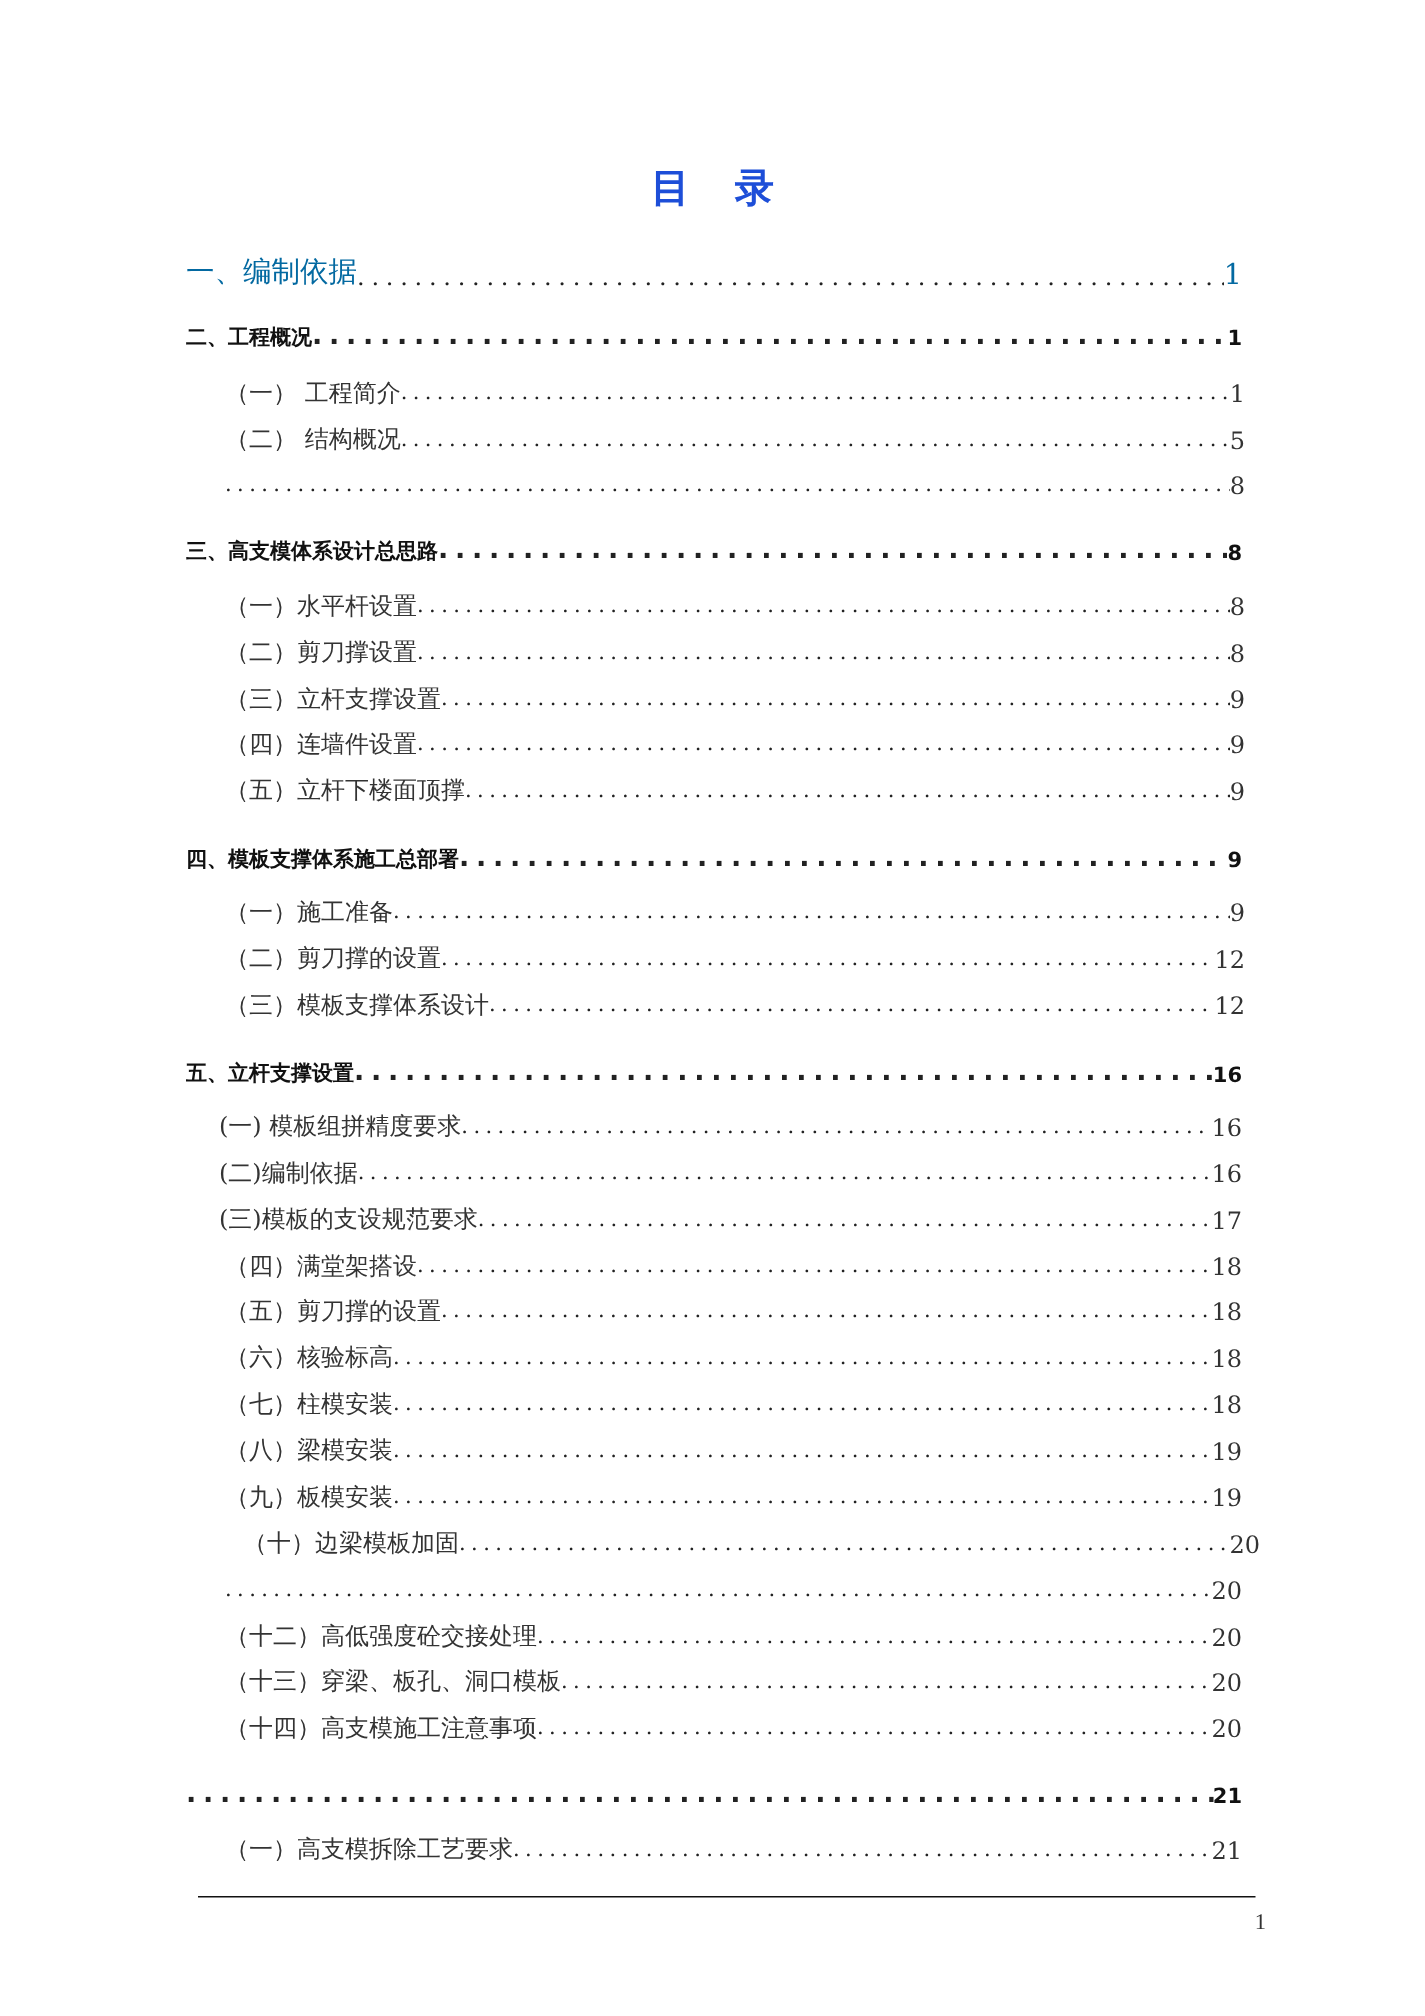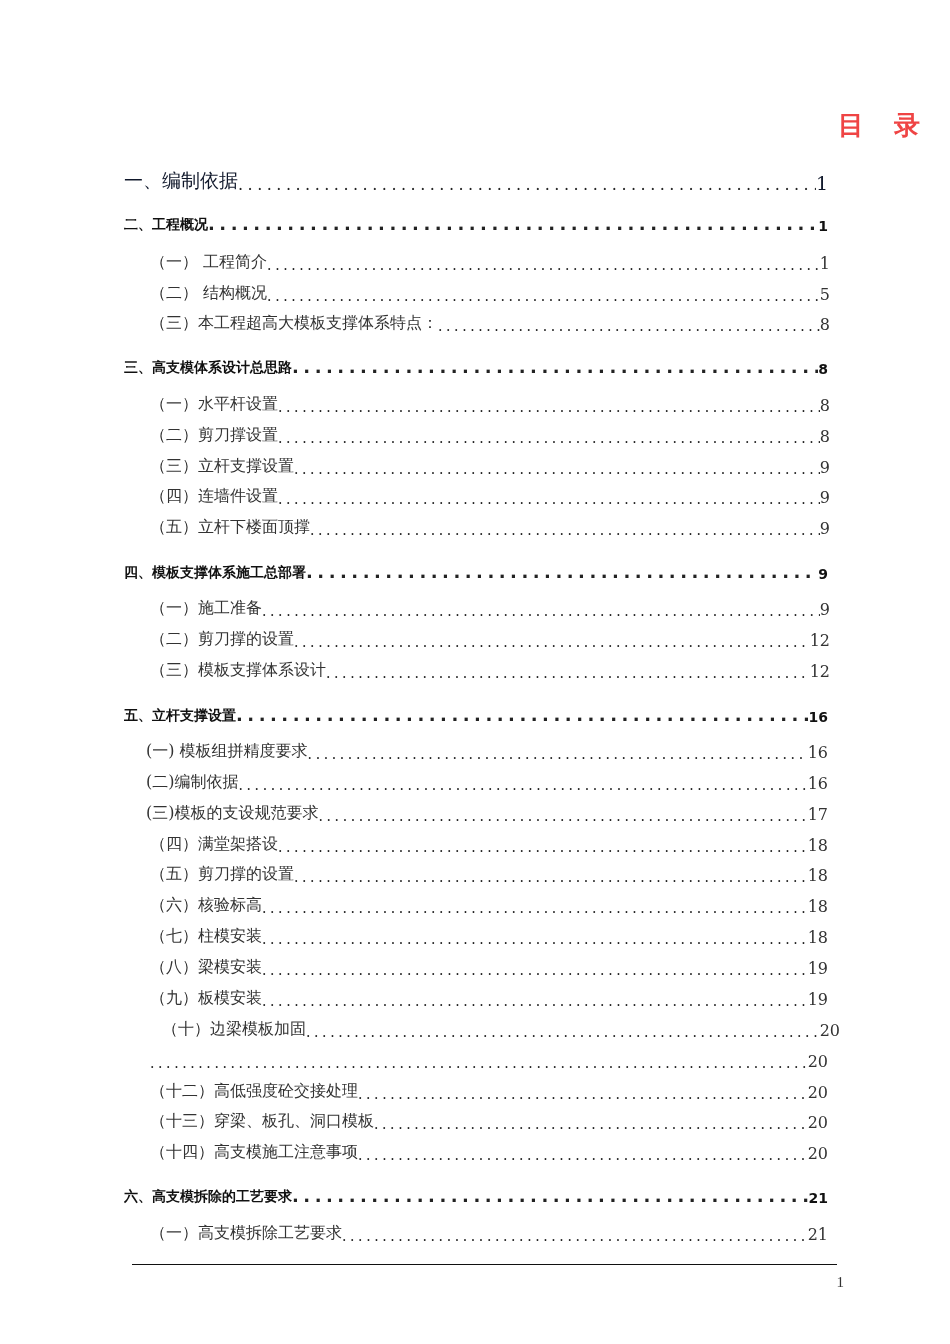--- a/index.html
+++ b/index.html
@@ -1,34 +1,34 @@
 <!DOCTYPE html>
 <html><head>
 <meta charset="utf-8">
 <style>
   html, body { margin: 0; padding: 0; background: #ffffff; }
   body { width: 950px; height: 1344px; position: relative; overflow: hidden;
          font-family: "DejaVu Serif", "Liberation Serif", serif; color: #111; }
   .page { position: absolute; left: 0; top: 0; width: 950px; height: 1344px; background: #fff; }
-  .title { position: absolute; top: 108px; left: 0; width: 950px; text-align: right;
+  .title { position: absolute; top: 108px; left: 0; width: 950px; text-align: center;
            font-family: "DejaVu Sans", "Liberation Sans", sans-serif; font-weight: bold;
-           font-size: 26px; letter-spacing: 30px; padding-left: 30px; box-sizing: border-box; color: #ef4444; }
+           font-size: 26px; letter-spacing: 30px; padding-left: 30px; box-sizing: border-box; color: #1d4ed8; }
   .toc-row { position: absolute; display: flex; align-items: flex-end; white-space: nowrap; overflow: hidden; }
   .toc-row .label { flex: 0 0 auto; }
   .toc-row .leader { flex: 1 1 auto; overflow: hidden; white-space: nowrap; letter-spacing: 3.2px; color: #222; }
   .toc-row .leader::before { content: "................................................................................................................................................................"; }
   .toc-row .page-num { flex: 0 0 auto; text-align: right; }
   .lvl1 { left: 124px; width: 704px; height: 26px; font-size: 14px;
           font-family: "DejaVu Sans", "Liberation Sans", sans-serif; font-weight: bold; }
   .lvl1 .leader { font-weight: bold; font-size: 18px; letter-spacing: 4.5px; }
   .lvl1-plain { left: 124px; width: 704px; height: 26px; font-size: 19px;
-          font-family: "DejaVu Serif", "Liberation Serif", serif; font-weight: normal; color: #0f172a; }
+          font-family: "DejaVu Serif", "Liberation Serif", serif; font-weight: normal; color: #0369a1; }
   .lvl1-plain .leader { font-size: 16px; letter-spacing: 4.5px; }
   .lvl2 { width: 680px; height: 22px; font-size: 16px; color: #333;
-          font-family: "DejaVu Serif", "Liberation Serif", serif; }
+          font-family: "DejaVu Serif", "Liberation Serif", serif; align-items: center; }
   .lvl2 .leader { font-size: 14px; letter-spacing: 3.6px; }
   .footer-rule { position: absolute; left: 132px; top: 1264px; width: 705px; height: 0;
                  border-top: 1.5px solid #111; }
   .footer-page { position: absolute; right: 106px; top: 1274px; font-size: 15px; color: #333;
                  font-family: "Liberation Serif", serif; }
 </style>
 </head>
 <body>
 
 <div class="page">
@@ -50,21 +50,20 @@
     <span class="label">（一）  工程简介</span>
     <span class="leader"></span>
     <span class="page-num">1</span>
   </div>
   <div class="toc-row lvl2" style="left:150px;top:282px">
     <span class="label">（二）  结构概况</span>
     <span class="leader"></span>
     <span class="page-num">5</span>
   </div>
   <div class="toc-row lvl2" style="left:150px;top:312px">
-    <span class="label">（三）本工程超高大模板支撑体系特点：</span>
     <span class="leader"></span>
     <span class="page-num">8</span>
   </div>
 
   <div class="toc-row lvl1" style="top:351px">
     <span class="label">三、高支模体系设计总思路</span>
     <span class="leader"></span>
     <span class="page-num">8</span>
   </div>
   <div class="toc-row lvl2" style="left:150px;top:393px">
@@ -183,21 +182,20 @@
     <span class="leader"></span>
     <span class="page-num">20</span>
   </div>
   <div class="toc-row lvl2" style="left:150px;width:678px;top:1141px">
     <span class="label">（十四）高支模施工注意事项</span>
     <span class="leader"></span>
     <span class="page-num">20</span>
   </div>
 
   <div class="toc-row lvl1" style="top:1180px">
-    <span class="label">六、高支模拆除的工艺要求</span>
     <span class="leader"></span>
     <span class="page-num">21</span>
   </div>
   <div class="toc-row lvl2" style="left:150px;width:678px;top:1222px">
     <span class="label">（一）高支模拆除工艺要求</span>
     <span class="leader"></span>
     <span class="page-num">21</span>
   </div>
 
   <div class="footer-rule"></div>

